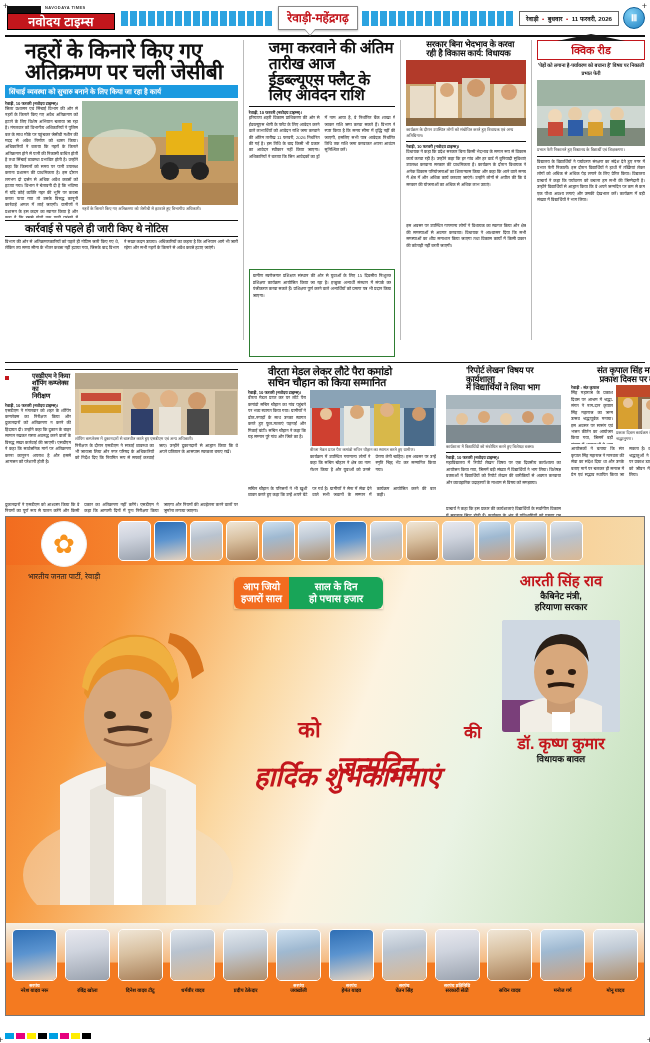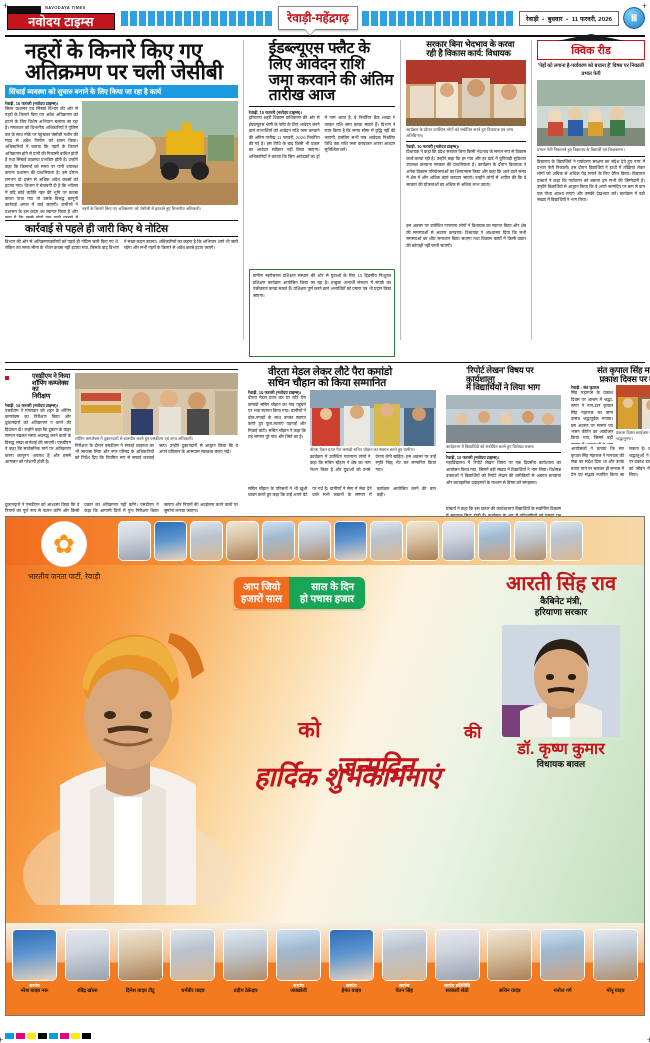--- a/index.html
+++ b/index.html
@@ -125,37 +125,37 @@
 
   .leader-row{ position:absolute; top:4px; display:flex; gap:3px; }
   .leader-row.top { left:112px; }
   .lead-thumb{ width:33px;height:40px;border-radius:5px;overflow:hidden;background:#ddd;
     border:1px solid #fff; position:relative;}
   .lead-thumb .face{position:absolute;inset:0;}
 
   .ad-tagline{ position:absolute; left:228px; top:60px; display:flex; box-shadow:0 1px 2px rgba(0,0,0,.2); }
   .tag-o{ background:#f26c1f; color:#fff; padding:4px 7px; font-size:10px; font-weight:bold;
     line-height:1.2; border-radius:6px 0 0 6px; text-align:center;}
-  .tag-g{ background:#18a558; color:#fff; padding:4px 11px; font-size:10px; font-weight:bold;
-    line-height:1.2; border-radius:0 6px 6px 0; text-align:right;}
+  .tag-g{ background:#18a558; color:#fff; padding:4px 20px; font-size:10px; font-weight:bold;
+    line-height:1.2; border-radius:0 6px 6px 0; text-align:center;}
 
   .ad-desig{ position:absolute; left:232px; top:115px; color:#111; font-weight:bold; line-height:1.45; }
   .ad-desig div{ font-size:11px; }
   .ad-name{ position:absolute; left:228px; top:155px; color:#c3161c; font-weight:bold;
     font-size:35px; letter-spacing:-.5px; line-height:1; }
   .ad-ko{ position:absolute; left:292px; top:196px; color:#c3161c; font-weight:bold; font-size:22px;}
   .ad-janmdin{ position:absolute; left:330px; top:190px; color:#c3161c; font-weight:bold;
     font-size:26px; font-style:italic;margin-top:40px; }
   .ad-ki{ position:absolute; left:458px; top:203px; color:#c3161c; font-weight:bold; font-size:17px;}
   .ad-wish{ position:absolute; left:248px; top:240px; color:#c3161c; font-weight:bold;
     font-size:27px; font-style:italic; letter-spacing:-.3px;}
 
   .ad-person-main{ position:absolute; left:14px; top:58px; width:215px; height:330px; }
   .ad-right-panel{ position:absolute; right:8px; top:56px; width:150px; text-align:center; }
-  .ad-right-name{ color:#c3161c; font-weight:bold; font-size:20px; line-height:1; }
+  .ad-right-name{ color:#c3161c; font-weight:bold; font-size:15px; line-height:1; }
   .ad-right-role{ color:#111; font-weight:bold; font-size:9px; line-height:1.25; margin-top:3px;}
   .ad-right-photo{ width:118px;height:112px;margin:6px auto 0; border-radius:3px; overflow:hidden; background:#ccd;}
   .ad-right-name2{ color:#c3161c; font-weight:bold; font-size:16px; line-height:1; margin-top:4px;}
   .ad-right-role2{ color:#111; font-weight:bold; font-size:9px; }
 
   .ad-bottom{ position:absolute; left:0; right:0; bottom:0; height:92px;
     background:linear-gradient(180deg,#f6efe2 0%, #f5b980 42%, #f47a20 44%, #f47a20 100%); }
   .ad-bottom-row{ position:absolute; left:6px; right:6px; top:6px; display:flex; gap:3px; justify-content:space-between;}
   .btm-card{ width:45px; text-align:center;}
   .btm-photo{ width:45px;height:52px;border-radius:5px;overflow:hidden;border:1px solid #fff;background:#ccc;}
@@ -248,22 +248,22 @@
 
       <div class="blackline" style="margin:2px 0;"></div>
       <div class="headline h-sm">कार्रवाई से पहले ही जारी किए थे नोटिस</div>
       <div class="blackline" style="margin:2px 0;"></div>
       <div class="body-txt c2" style="height:62px;overflow:hidden;">विभाग की ओर से अतिक्रमणकारियों को पहले ही नोटिस जारी किए गए थे, लेकिन तय समय सीमा के भीतर कब्जा नहीं हटाया गया, जिसके बाद विभाग ने सख्त कदम उठाया। अधिकारियों का कहना है कि अभियान आगे भी जारी रहेगा और सभी नहरों के किनारे से अवैध कब्जे हटाए जाएंगे।</div>
     </div>
 
     <div class="vline"></div>
 
     <div class="col col-b">
+      <div class="headline h-mid">जमा करवाने की अंतिम तारीख आज</div>
       <div class="headline h-mid">ईडब्ल्यूएस फ्लैट के लिए आवेदन राशि</div>
-      <div class="headline h-mid">जमा करवाने की अंतिम तारीख आज</div>
       <div class="blackline" style="margin:3px 0;"></div>
       <div class="byline">रेवाड़ी, 10 फरवरी (नवोदय टाइम्स)।</div>
       <div class="body-txt c2" style="height:150px;overflow:hidden;">हरियाणा शहरी विकास प्राधिकरण की ओर से ईडब्ल्यूएस श्रेणी के फ्लैट के लिए आवेदन करने वाले लाभार्थियों को आवेदन राशि जमा करवाने की अंतिम तारीख 11 फरवरी, 2026 निर्धारित की गई है। इस तिथि के बाद किसी भी प्रकार का आवेदन स्वीकार नहीं किया जाएगा। अधिकारियों ने बताया कि जिन आवेदकों का ड्रॉ में नाम आया है, वे निर्धारित बैंक शाखा में जाकर राशि जमा करवा सकते हैं। विभाग ने स्पष्ट किया है कि समय सीमा में वृद्धि नहीं की जाएगी, इसलिए सभी पात्र आवेदक निर्धारित तिथि तक राशि जमा करवाकर अपना आवंटन सुनिश्चित करें।</div>
 
       <div class="box-border green-box" style="margin-top:4px;height:88px;overflow:hidden;">
         <div style="display:flex;gap:4px;height:100%;">
           <div class="body-txt" style="flex:1;overflow:hidden;">ग्रामीण स्वरोजगार प्रशिक्षण संस्थान की ओर से युवाओं के लिए 15 दिवसीय निःशुल्क प्रशिक्षण कार्यक्रम आयोजित किया जा रहा है। इच्छुक अभ्यर्थी संस्थान में संपर्क कर पंजीकरण करवा सकते हैं। प्रशिक्षण पूर्ण करने वाले अभ्यर्थियों को प्रमाण पत्र भी प्रदान किया जाएगा।</div>
         </div>
       </div>
     </div>

